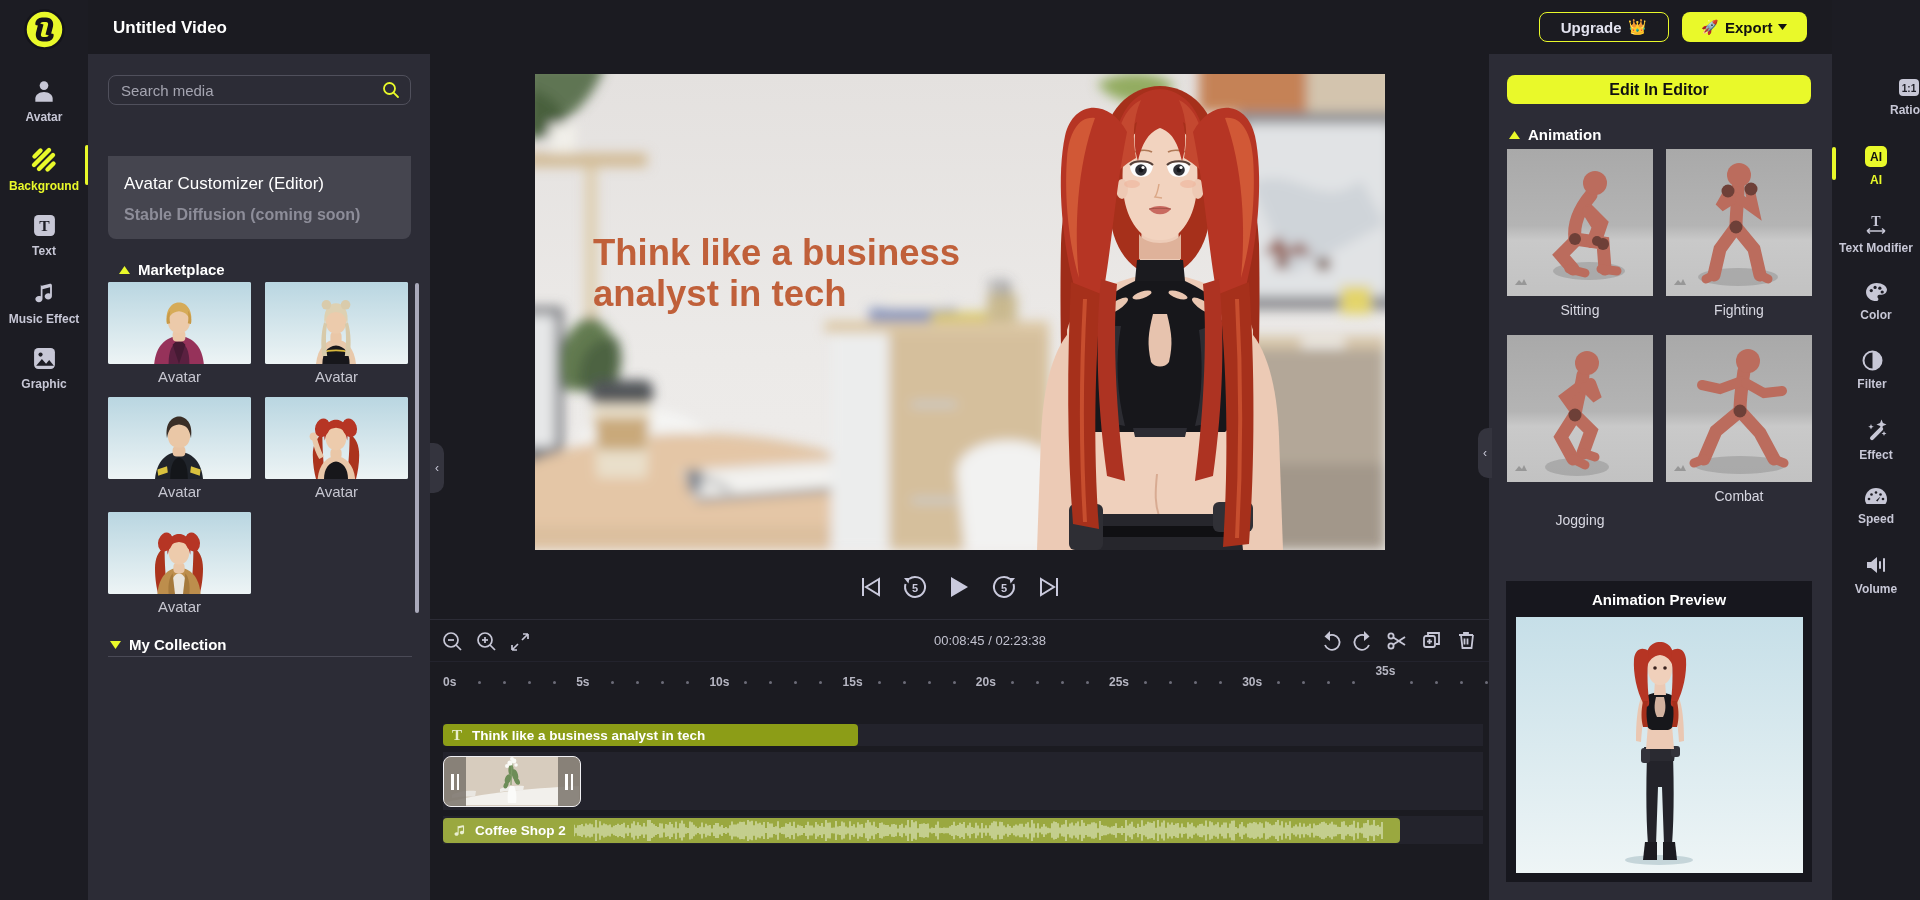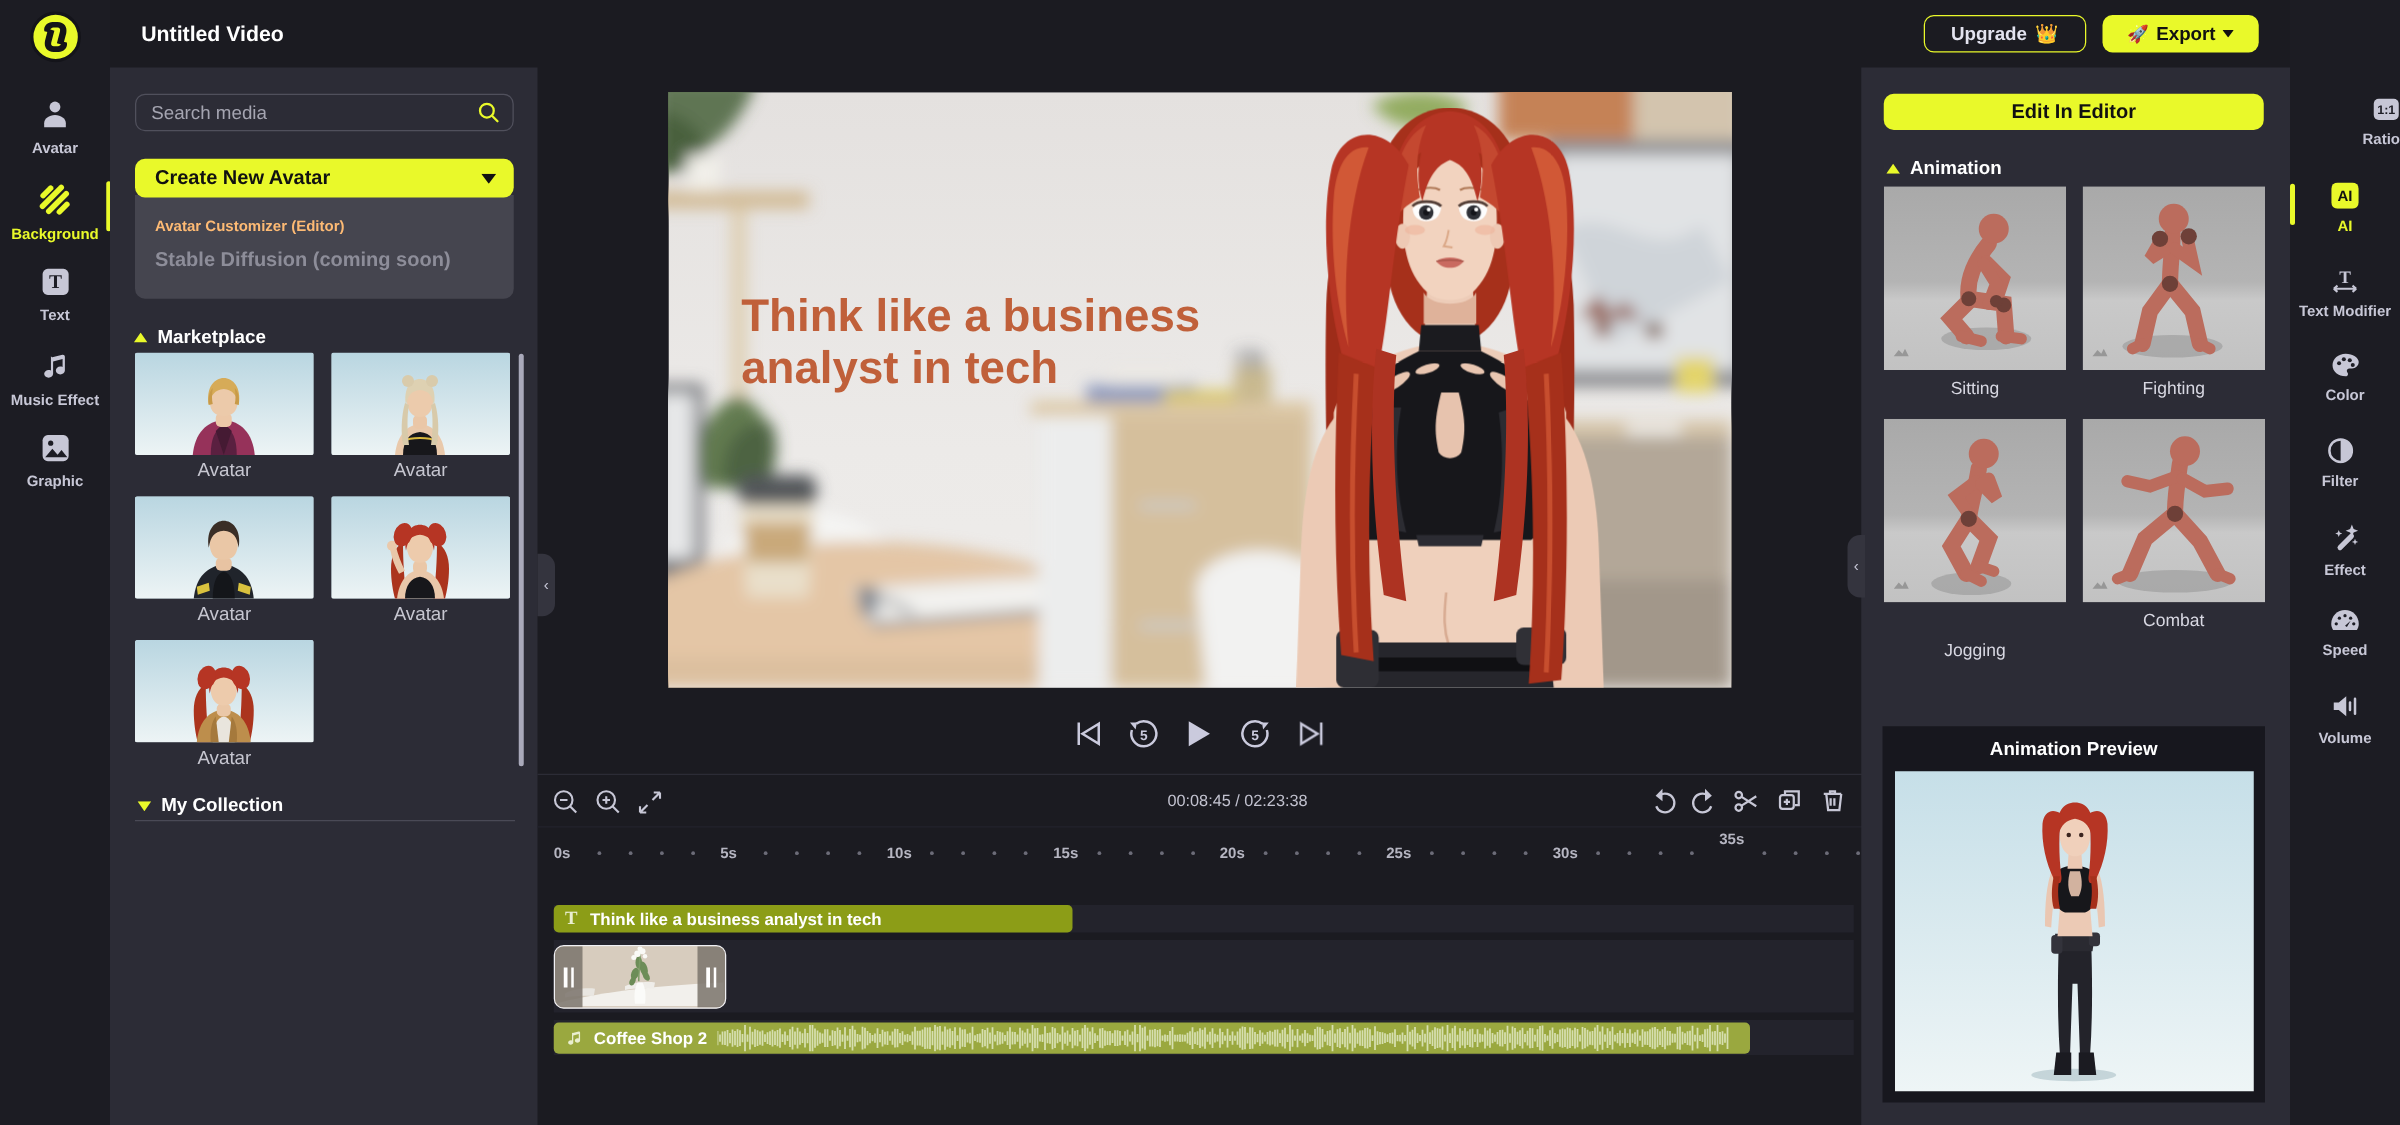--- a/index.html
+++ b/index.html
@@ -82,32 +82,26 @@
   <div class="abs" id="leftpanel" style="left:88px;top:54px;width:342px;height:846px;background:#2c2c36;"></div>
 
   <div class="abs" style="left:108px;top:75px;width:303px;height:30px;border:1px solid #50505c;border-radius:8px;display:flex;align-items:center;">
     <span style="color:#a5a5b1;font-size:15px;margin-left:12px;flex:1;">Search media</span>
     <svg width="18" height="18" viewBox="0 0 18 18" style="margin-right:10px;">
         <circle cx="7.5" cy="7.5" r="5.5" fill="none" stroke="#e9f92a" stroke-width="1.8"></circle>
         <line x1="11.8" y1="11.8" x2="16" y2="16" stroke="#e9f92a" stroke-width="1.8" stroke-linecap="round"></line>
       </svg>
   </div>
 
-  <div class="abs" style="left:108px;top:127px;width:303px;height:31px;background:#e9f92a;border-radius:8px;display:flex;align-items:center;z-index:3;">
-    <span style="color:#111;font-size:16px;font-weight:bold;margin-left:16px;flex:1;">Create New Avatar</span>
-    <svg width="12" height="8" viewBox="0 0 12 8" style="margin-right:14px;">
-        <path d="M0 0h12L6 8z" fill="#111"></path>
-      </svg>
-  </div>
   <div class="abs" style="left:108px;top:156px;width:303px;height:83px;background:#45454f;border-radius:0 0 8px 8px;z-index:2;">
-    <div style="color:#fdba74;font-size:12px;font-weight:bold;margin:18px 0 0 16px;">Avatar Customizer (Editor)</div>
+    <div style="color:#ffffff;font-size:17px;font-weight:normal;margin:18px 0 0 16px;">Avatar Customizer (Editor)</div>
     <div style="color:#8d8d99;font-size:16px;font-weight:bold;margin:12px 0 0 16px;">Stable Diffusion (coming soon)</div>
   </div>
 
-  <div class="abs" style="left:107px;top:261px;display:flex;align-items:center;gap:8px;">
+  <div class="abs" style="left:119px;top:261px;display:flex;align-items:center;gap:8px;">
     <svg width="11" height="8" viewBox="0 0 11 8">
         <path d="M5.5 0L11 8H0z" fill="#e9f92a"></path>
       </svg>
     <span style="color:#fff;font-size:15px;font-weight:bold;">Marketplace</span>
   </div>
 
   <div id="thumbs"></div>
 
   <div class="abs" style="left:415px;top:283px;width:4px;height:330px;background:#a9a9ba;border-radius:2px;"></div>
 

